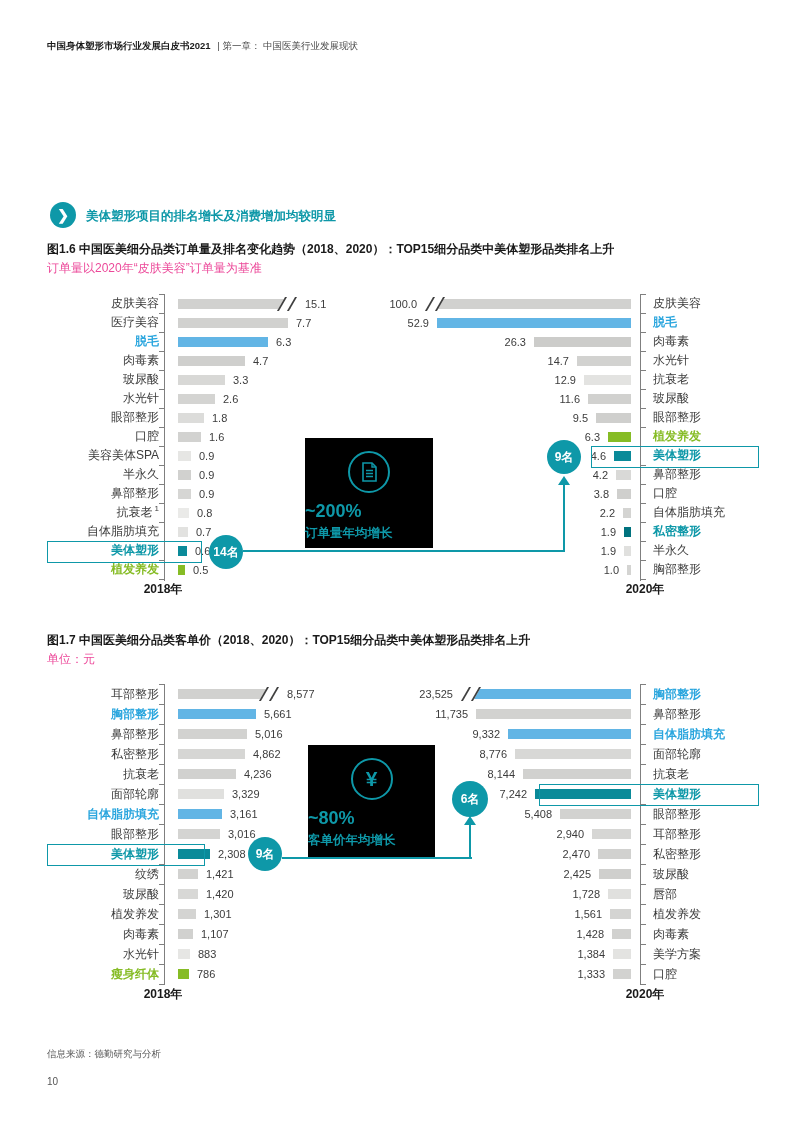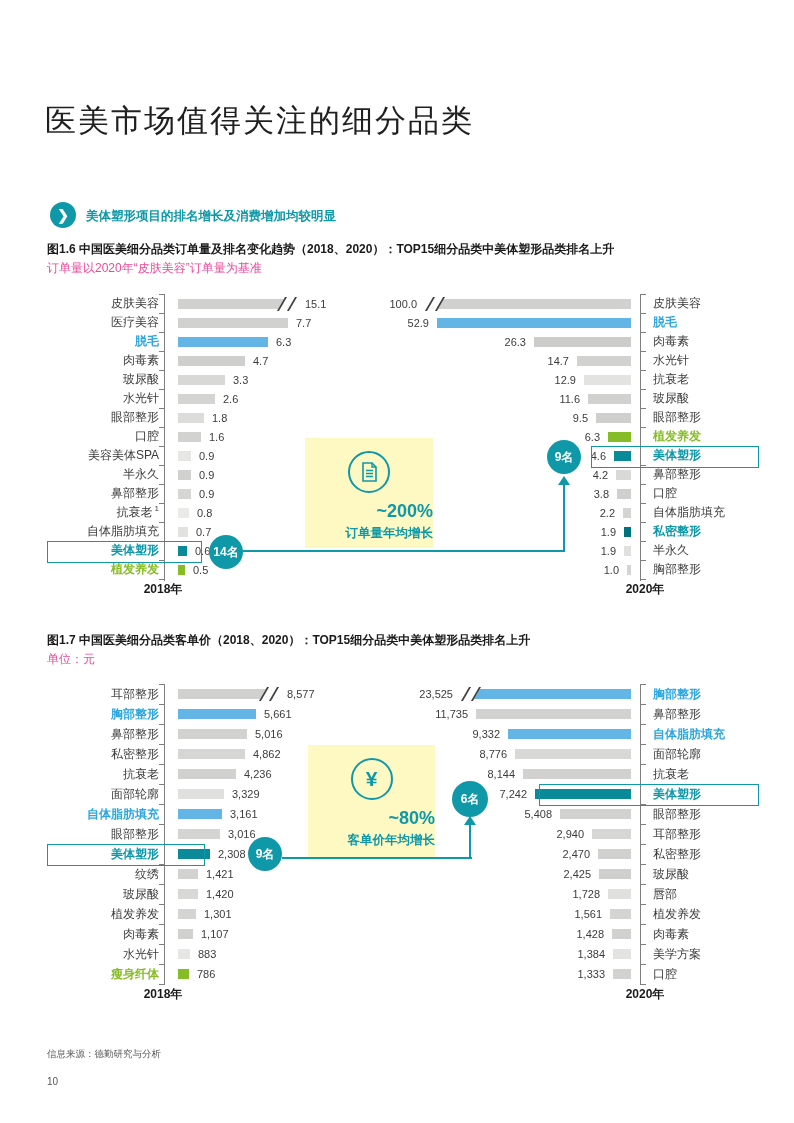--- a/index.html
+++ b/index.html
@@ -45,36 +45,39 @@
   .t20{background:repeating-linear-gradient(to bottom,#7f7f7f 0 1px,transparent 1px 20px);}
   .year{position:absolute;width:90px;text-align:center;font-size:12px;font-weight:bold;color:#1a1a1a;}
   
   .hl{position:absolute;border:1.5px solid #0E98A8;background:transparent;z-index:3;}
   .badge{position:absolute;border-radius:50%;background:#0E98A8;color:#fff;font-weight:bold;font-size:12px;
          display:flex;align-items:center;justify-content:center;z-index:4;}
   .line{position:absolute;background:#0E98A8;z-index:1;}
   .arrow-up{position:absolute;width:0;height:0;border-left:6px solid transparent;
             border-right:6px solid transparent;border-bottom:9px solid #0E98A8;z-index:1;}
   
-  .note{position:absolute;background:#fef9c3;text-align:right;z-index:0;}
+  .note{position:absolute;background:#000000;text-align:left;z-index:0;}
   .note-ic{width:38px;height:38px;border-radius:50%;border:2.5px solid #0E98A8;margin:13px auto 0;
            display:flex;align-items:center;justify-content:center;color:#0E98A8;font-weight:bold;font-size:21px;}
   .note-pct{margin-top:8px;font-size:18px;font-weight:bold;color:#0E98A8;}
   .note-lab{margin-top:3px;font-size:12.5px;font-weight:bold;color:#0E98A8;}
   
   .src{position:absolute;left:47px;top:1048px;font-size:9.5px;color:#555;}
   .pgn{position:absolute;left:47px;top:1076px;font-size:10px;color:#555;}
 </style>
 </head>
 <body>
 
 <div class="page">
 
-
-  <h1 class="title">医美市场值得关注的细分品类</h1>
+  <div class="hdr">
+    <span class="hb">中国身体塑形市场行业发展白皮书2021</span>
+    <span class="hr">| 第一章： 中国医美行业发展现状</span>
+  </div>
+
 
   <div class="callout-ic">
     <span>❯</span>
   </div>
   <div class="callout-tx">美体塑形项目的排名增长及消费增加均较明显</div>
 
   <div class="figtitle" style="top:241px;">图1.6 中国医美细分品类订单量及排名变化趋势（2018、2020）：TOP15细分品类中美体塑形品类排名上升</div>
   <div class="figsub" style="top:260px;">订单量以2020年“皮肤美容”订单量为基准</div>
 
   <div id="c16L" class="chart c16" style="left:47px;top:294px;width:330px;">

